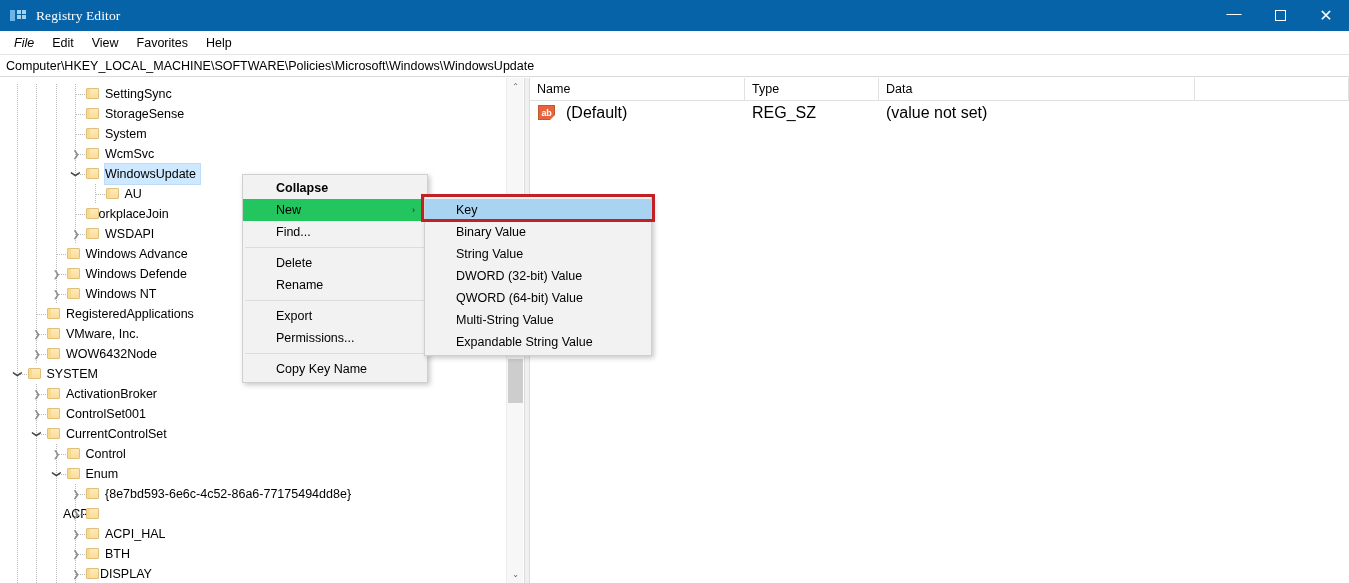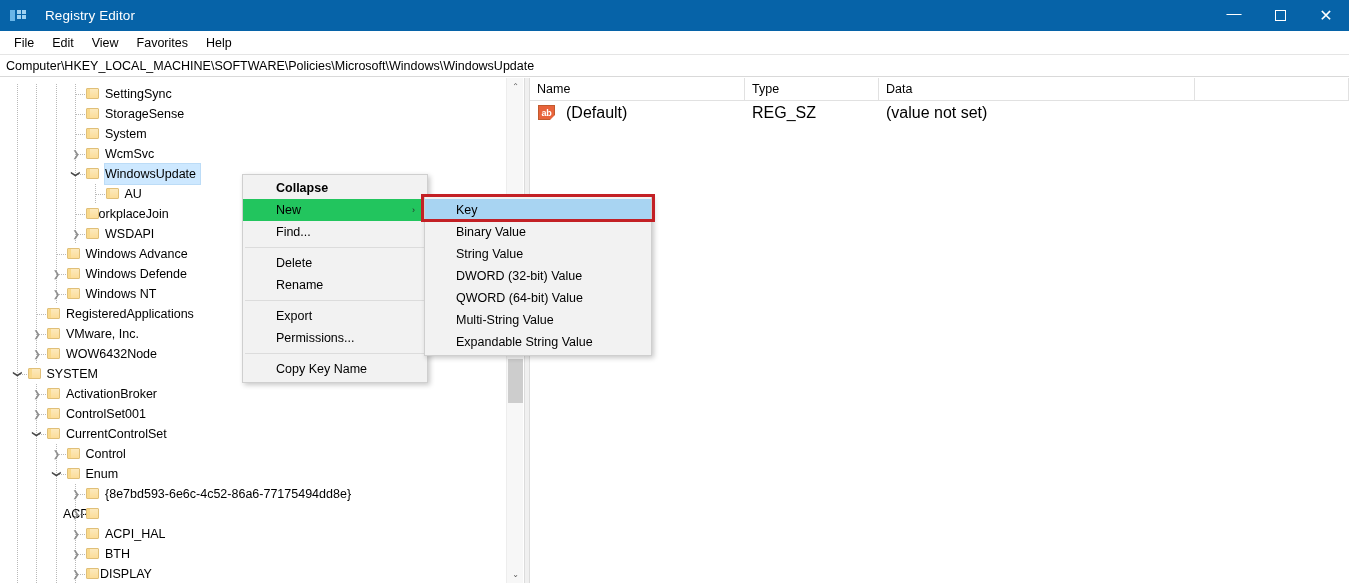--- a/index.html
+++ b/index.html
@@ -22,22 +22,22 @@
   }
   #app-icon i {
     position: absolute; background: #9fd2f2; width: 4px; height: 4px;
   }
   #app-icon i:nth-child(1){ left:0;  top:2px;  width:5px; height:11px; background:#6ab6e8;}
   #app-icon i:nth-child(2){ left:7px;top:2px; }
   #app-icon i:nth-child(3){ left:12px;top:2px; }
   #app-icon i:nth-child(4){ left:7px;top:7px; }
   #app-icon i:nth-child(5){ left:12px;top:7px; }
   #title-text {
-    color: #ffffff; font-size: 13.5px; margin-left: 19px;
-    letter-spacing: .1px; white-space: nowrap;
+    color: #ffffff; font-size: 13.5px; margin-left: 10px;
+    letter-spacing: .1px; white-space: nowrap; font-family: Liberation Serif, serif;
   }
   .wbtn {
     position: absolute; top: 0; height: 31px; width: 46px;
     display: flex; align-items: center; justify-content: center;
     color: #ffffff;
   }
   #btn-min { right: 92px; }
   #btn-max { right: 46px; }
   #btn-close { right: 0; }
   .wbtn .gl { font-size: 13px; line-height: 1; }
@@ -47,21 +47,21 @@
 
   
   #menubar {
     position: absolute; left: 0; top: 31px; width: 1349px; height: 24px;
     background: #ffffff; display: flex; align-items: center;
     border-bottom: 1px solid #e5e5e5;
   }
   .menu-item {
     font-size: 12.5px; color: #000000; padding: 3px 9px; white-space: nowrap;
   }
-  .menu-item:first-child { margin-left: 5px; }
+  .menu-item:first-child { margin-left: 5px; font-style: italic; }
 
   
   #addressbar {
     position: absolute; left: 0; top: 55px; width: 1349px; height: 22px;
     background: #ffffff; display: flex; align-items: center;
     border-bottom: 1px solid #d9d9d9;
   }
   #address-text {
     font-size: 12.5px; color: #000000; margin-left: 6px; white-space: nowrap;
   }

